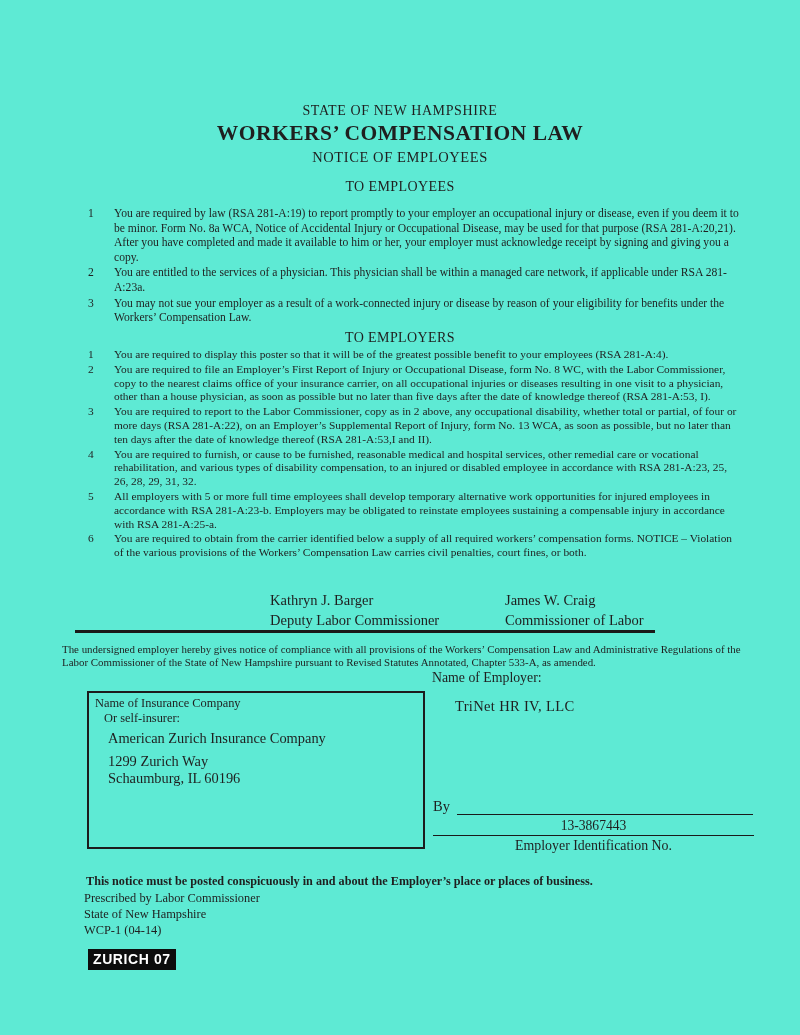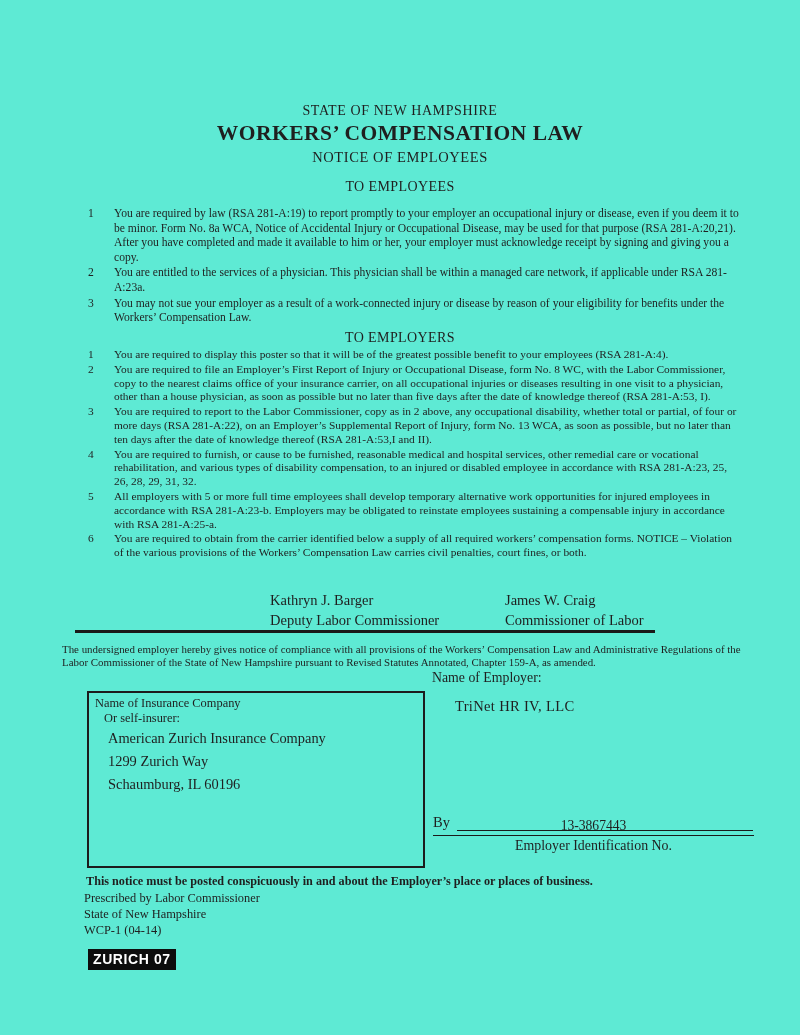--- a/index.html
+++ b/index.html
@@ -33,31 +33,31 @@
   #sig-left  { top:591px; left:270px; }
   #sig-right { top:591px; left:505px; }
   .rule { position:absolute; top:630px; left:75px; width:580px; border-top:3px solid #1a1a1a; }
   .compliance {
     position:absolute; top:643px; left:62px; width:684px;
     font-size:10.9px; line-height:13.4px;
   }
   .employer-label { position:absolute; top:670px; left:432px; font-size:13.8px; }
   .employer-name  { position:absolute; top:698px; left:455px; font-size:14.6px; letter-spacing:.3px; }
   .ins-box {
-    position:absolute; top:691px; left:87px; width:338px; height:177px;
+    position:absolute; top:691px; left:87px; width:338px; height:158px;
     border:2px solid #1c1c1c; padding:3px 6px;
   }
   .ins-l1 { font-size:12.4px; }
   .ins-l2 { font-size:12.4px; margin-left:9px; }
   .ins-company { font-size:14.4px; margin-left:13px; margin-top:4px; }
   .ins-a1 { font-size:14.4px; margin-left:13px; margin-top:6px; }
-  .ins-a2 { font-size:14.4px; margin-left:13px; margin-top:6px; }
+  .ins-a2 { font-size:14.4px; margin-left:13px; }
   .by-row {
     position:absolute; top:797px; left:433px; width:320px;
-    font-size:14.5px; display:flex; align-items:flex-end;margin-top:16px;
+    font-size:14.5px; display:flex; align-items:flex-end;
   }
   .by-line { flex:1; height:18px; margin-left:7px; border-bottom:1.5px solid #1a1a1a; }
   .ein-group {
     position:absolute; top:818px; left:433px; width:321px; text-align:center;
   }
   .ein-value { font-size:13.6px; border-bottom:1.5px solid #1a1a1a; padding-bottom:1px; }
   .ein-label { font-size:13.9px; margin-top:2px; }
   .ein-note  { font-size:13.9px; white-space:nowrap; margin-top:1px; }
   .footer-bold {
     position:absolute; top:874px; left:86px; width:690px;
@@ -134,21 +134,21 @@
     <div>Kathryn J. Barger</div>
     <div>Deputy Labor Commissioner</div>
   </div>
   <div class="sig" id="sig-right">
     <div>James W. Craig</div>
     <div>Commissioner of Labor</div>
   </div>
 
   <div class="rule"></div>
 
-  <div class="compliance">The undersigned employer hereby gives notice of compliance with all provisions of the Workers’ Compensation Law and Administrative Regulations of the Labor Commissioner of the State of New Hampshire pursuant to Revised Statutes Annotated, Chapter 159-A, as amended.</div>
+  <div class="compliance">The undersigned employer hereby gives notice of compliance with all provisions of the Workers’ Compensation Law and Administrative Regulations of the Labor Commissioner of the State of New Hampshire pursuant to Revised Statutes Annotated, Chapter 533-A, as amended.</div>
 
   <div class="employer-label">Name of Employer:</div>
   <div class="employer-name">TriNet HR IV, LLC</div>
 
   <div class="ins-box">
     <div class="ins-l1">Name of Insurance Company</div>
     <div class="ins-l2">Or self-insurer:</div>
     <div class="ins-company">American Zurich Insurance Company</div>
     <div class="ins-a1">1299 Zurich Way</div>
     <div class="ins-a2">Schaumburg, IL 60196</div>

